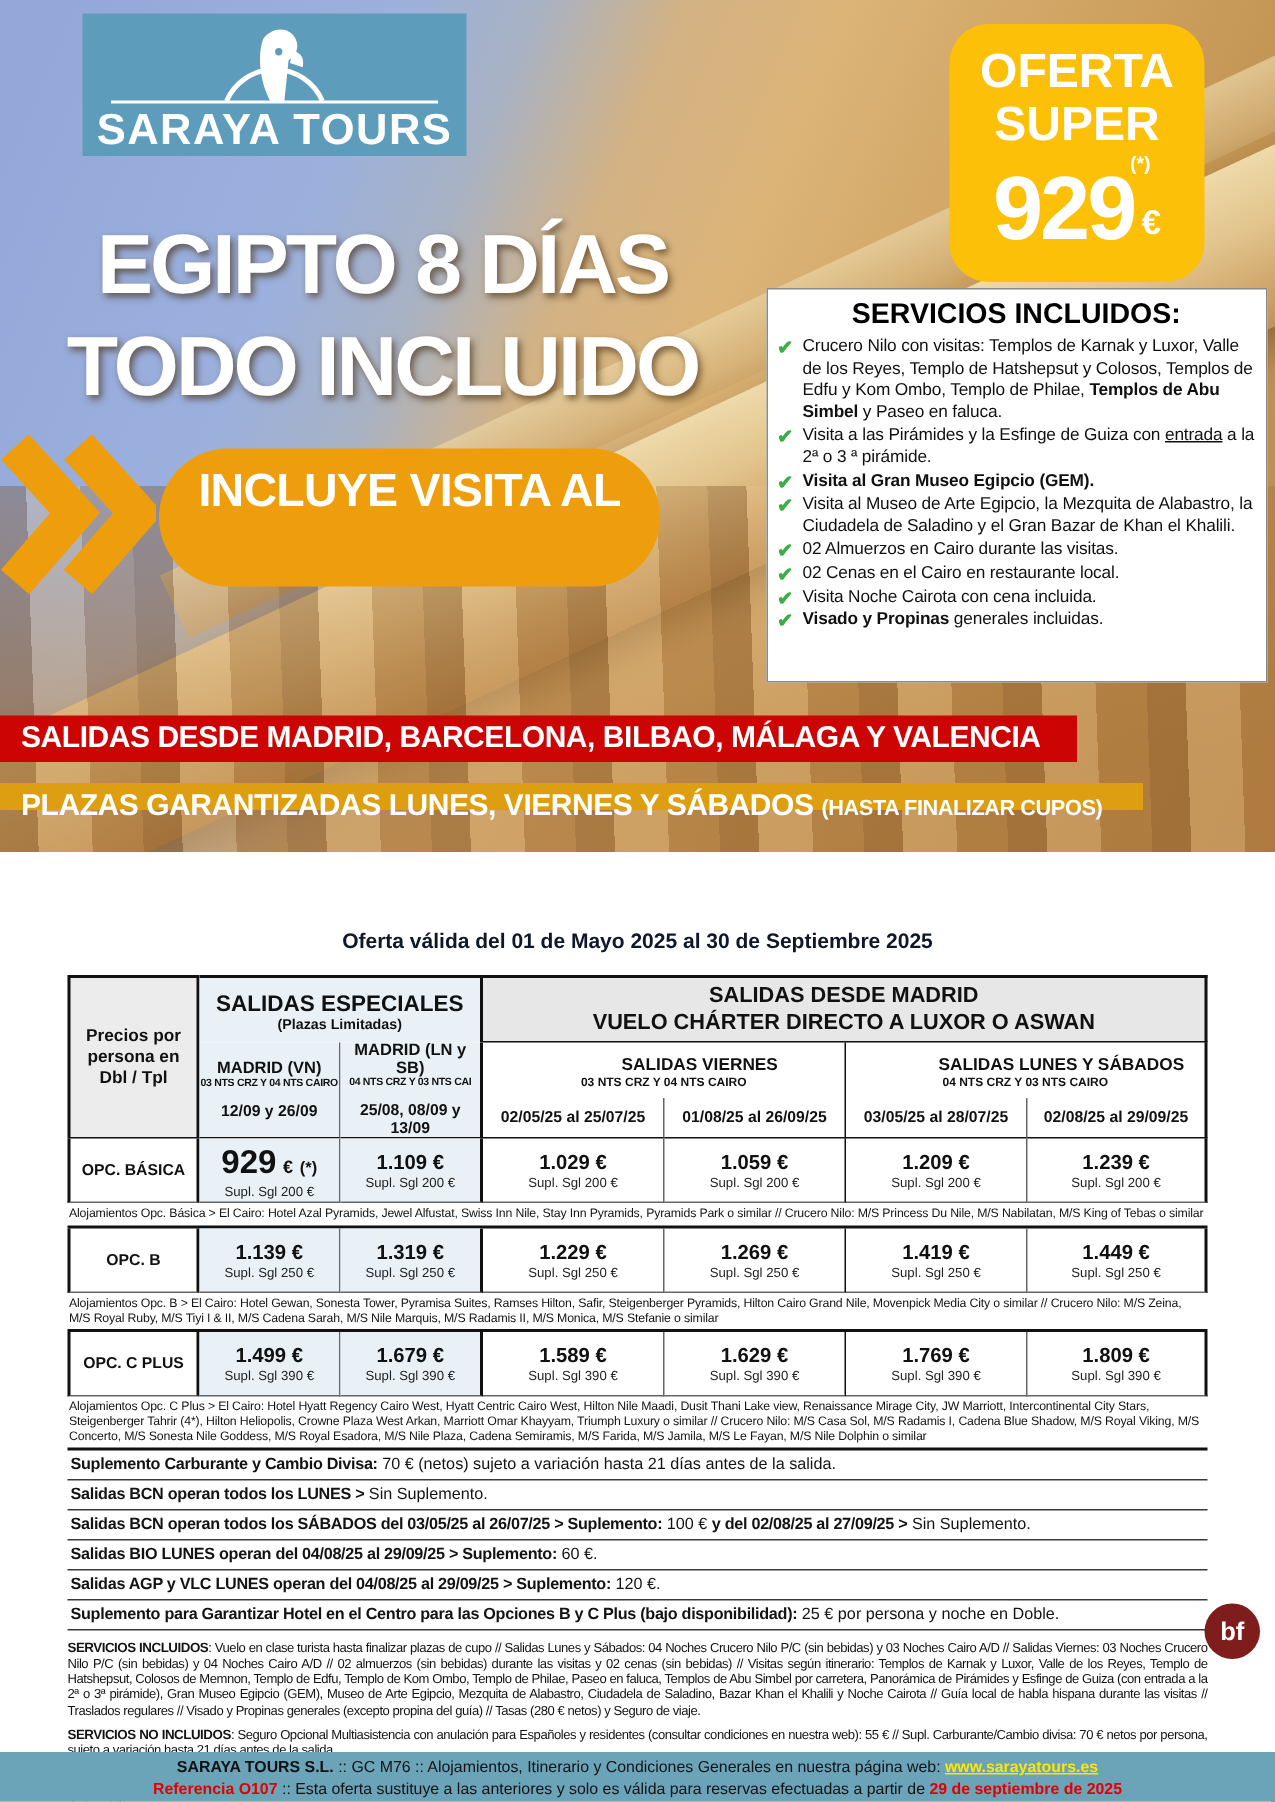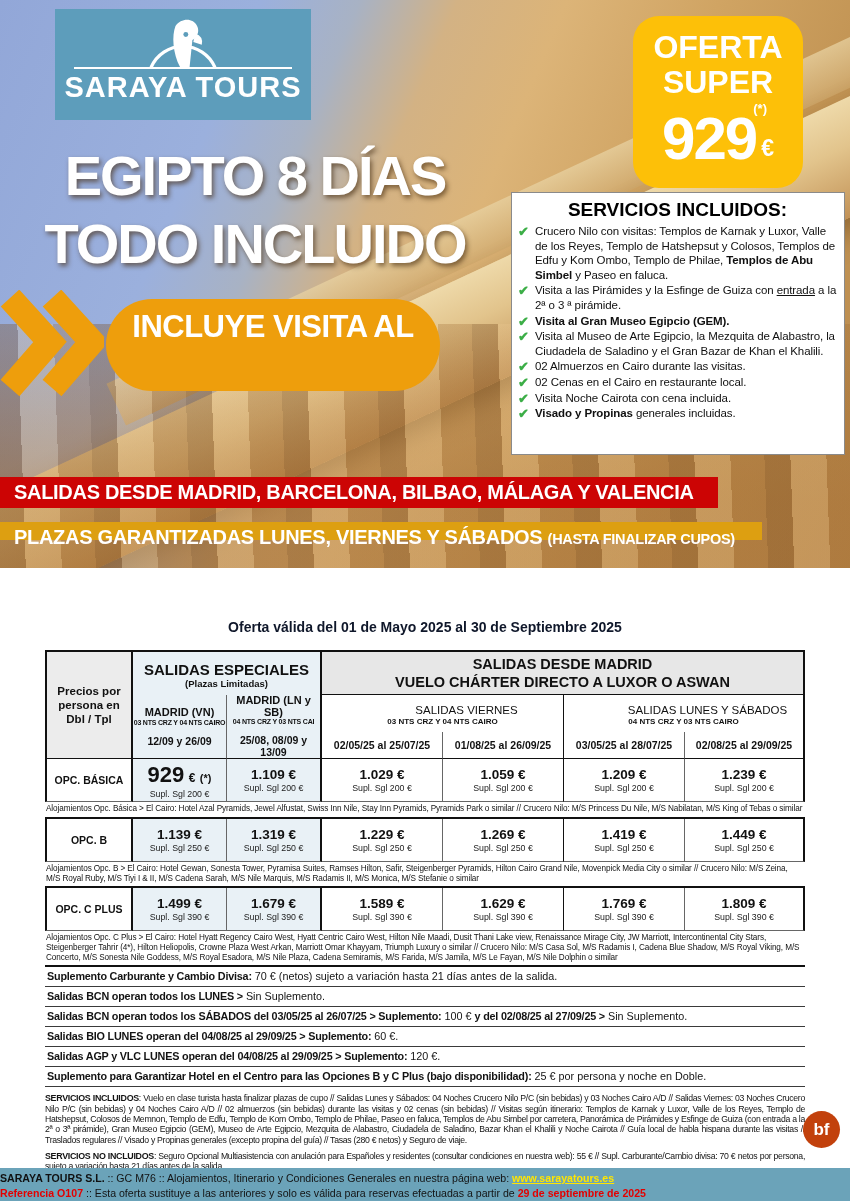--- a/index.html
+++ b/index.html
@@ -12,21 +12,21 @@
   .beam{position:absolute;left:-160px;top:258px;width:1350px;height:110px;transform:rotate(-25deg);
     background:linear-gradient(180deg,#eed9a9 0%,#e2c48c 40%,#c29257 100%);
     box-shadow:0 12px 26px rgba(92,58,18,.45);}
   .beam2{position:absolute;left:60px;top:128px;width:1200px;height:46px;transform:rotate(-25deg);
     background:linear-gradient(180deg,#e8d2a2 0%,#cfa86c 100%);opacity:.75;}
   .statues{position:absolute;left:0;right:0;bottom:-6px;height:250px;
     background:
       repeating-linear-gradient(88deg,rgba(121,76,32,.35) 0 26px,rgba(235,200,146,.28) 26px 62px,rgba(158,106,50,.30) 62px 96px),
       linear-gradient(180deg,rgba(205,160,100,0) 0%,rgba(178,124,62,.55) 70%);}
   
-  .logo{position:absolute;left:55px;top:9px;width:256px;height:111px;background:#5d9dbb;
+  .logo{position:absolute;left:55px;top:9px;width:256px;height:95px;background:#5d9dbb;
         display:flex;flex-direction:column;align-items:center;justify-content:flex-start;}
   .logo svg{margin-top:2px;}
   .logo-rule{width:218px;height:2px;background:#fff;margin-top:-6px;}
   .brand{color:#fff;font-size:29px;font-weight:700;letter-spacing:1px;margin-top:2px;white-space:nowrap;}
   
   .super{position:absolute;left:633px;top:16px;width:170px;height:172px;background:#fdc008;
          border-radius:26px;color:#fff;text-align:center;}
   .super-l{font-size:32px;font-weight:700;line-height:1.08;}
   .super-l:first-child{margin-top:14px;}
   .super-star{text-align:right;padding-right:36px;font-size:13px;font-weight:700;margin-top:2px;height:14px;}
@@ -70,39 +70,39 @@
   .bt2{border-top:2px solid #111;} .bb15{border-bottom:1.5px solid #111;}
   .bb1{border-bottom:1px solid #666;} .bb25{border-bottom:2.5px solid #111;}
   .corner{background:#ececec;font-weight:700;font-size:11.5px;line-height:1.25;padding:2px 6px;}
   .esp-bg{background:#e9f1f6;}
   .esp-title{font-size:15px;font-weight:700;line-height:1.05;padding-top:4px;}
   .esp-sub{font-size:9.5px;font-weight:700;}
   .mad-title{background:#e7e7e7;font-size:14.5px;font-weight:700;line-height:1.25;padding:3px 0;}
   .mcol .nm{font-size:11px;font-weight:700;line-height:1.05;}
   .mcol .nts{font-size:7px;font-weight:700;letter-spacing:-0.2px;white-space:nowrap;overflow:hidden;}
   .mcol .dt{font-size:10.5px;font-weight:700;margin-top:9px;}
-  .sub .t{font-size:11.5px;font-weight:400;line-height:1.15;padding-top:3px;margin-left:48px;}
+  .sub .t{font-size:11.5px;font-weight:700;line-height:1.15;padding-top:3px;margin-left:48px;}
   .sub .nts{font-size:8px;font-weight:700;}
   .dates{font-size:10.5px;font-weight:700;height:26px;}
   .opc td{height:42px;}
   .row-label{font-size:10.5px;font-weight:700;}
   .pr{font-size:13.5px;font-weight:bold;}
   .su{font-size:8.8px;color:#222;margin-top:1px;}
   .feat .big{font-size:22px;font-weight:800;}
   .feat .cur{font-size:12px;font-weight:700;}
   .feat .star{font-size:11px;font-weight:700;}
   .note td{font-size:8.2px;text-align:left;line-height:1.18;padding:2px 1px 3px;letter-spacing:-0.1px;color:#131313;}
   .supl{border-bottom:1.5px solid #3a3a3a;font-size:10.8px;padding:3px 2px 4px;color:#131313;}
   .supl b{letter-spacing:-0.2px;}
   .para{margin-top:6px;font-size:8.7px;line-height:1.18;text-align:justify;letter-spacing:-0.3px;color:#131313;}
   .para b{font-size:8.9px;}
   
-  .bf{position:absolute;left:803px;top:1111px;width:37px;height:37px;border-radius:50%;background:#c2410c;
+  .bf{position:absolute;left:803px;top:1069px;width:37px;height:37px;border-radius:50%;background:#7f1d1d;
       color:#fff;font-weight:700;font-size:17px;display:flex;align-items:center;justify-content:center;}
-  .footer{position:absolute;left:0;top:1168px;width:850px;height:33px;background:#6ba3b9;
+  .footer{position:absolute;left:0;top:1168px;width:850px;height:33px;background:#6ba3b9;text-align:center;
           font-size:10.6px;line-height:1.38;padding-top:3px;box-sizing:border-box;color:#131313;}
   .footer .lnk{color:#ffe600;font-weight:700;text-decoration:underline;cursor:pointer;}
   .footer .red{color:#e30000;font-weight:700;}
   .footer b{color:#101010;}
 </style>
 </head>
 <body>
 
 <div class="page">
 

